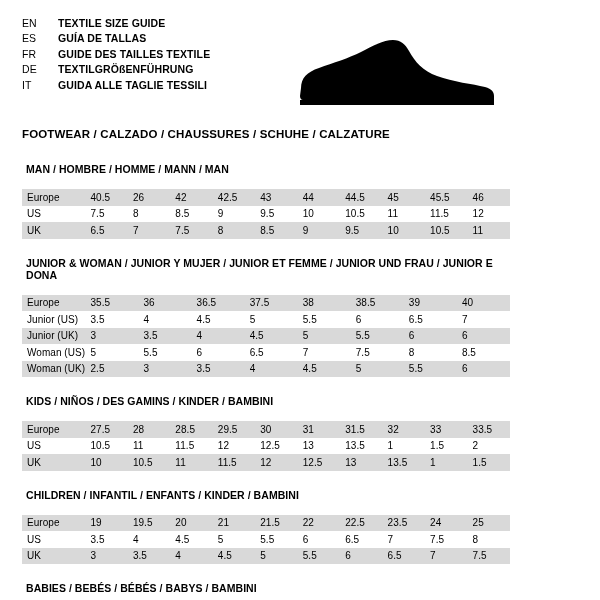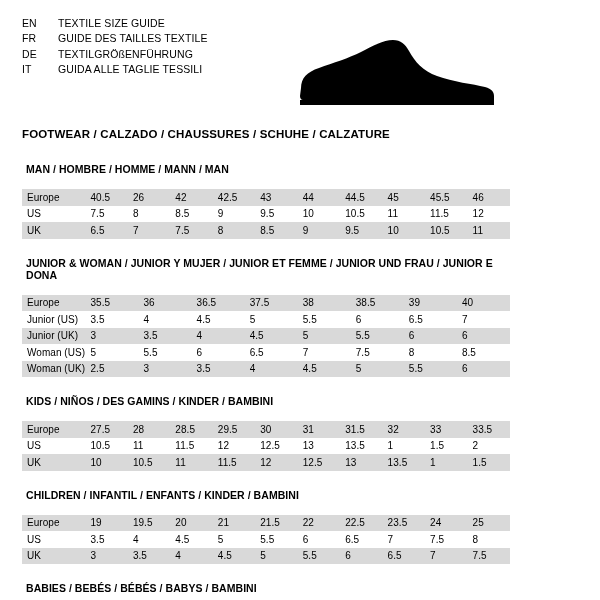--- a/index.html
+++ b/index.html
@@ -28,21 +28,21 @@
     display: flex;
     align-items: baseline;
     font-size: 10.5px;
     line-height: 15.4px;
     letter-spacing: 0.1px;
   }
   .lang-code {
     width: 36px;
     flex: 0 0 36px;
   }
-  .lang-title { font-weight: normal; }
+  .lang-title { font-weight: bold; }
 
   .shoe-wrap {
     width: 215px;
     height: 85px;
     margin-right: 6px;
     margin-top: 14px;
     display: flex;
     align-items: center;
     justify-content: center;
   }
@@ -85,20 +85,24 @@
 </head>
 <body>
 
 <div class="page">
 
   <div class="header">
     <div class="lang-list">
       <div class="lang-row">
         <span class="lang-code">EN</span>
         <span class="lang-title">TEXTILE SIZE GUIDE</span>
+      </div>
+      <div class="lang-row">
+        <span class="lang-code">ES</span>
+        <span class="lang-title">GUÍA DE TALLAS</span>
       </div>
       <div class="lang-row">
         <span class="lang-code">FR</span>
         <span class="lang-title">GUIDE DES TAILLES TEXTILE</span>
       </div>
       <div class="lang-row">
         <span class="lang-code">DE</span>
         <span class="lang-title">TEXTILGRÖßENFÜHRUNG</span>
       </div>
       <div class="lang-row">

